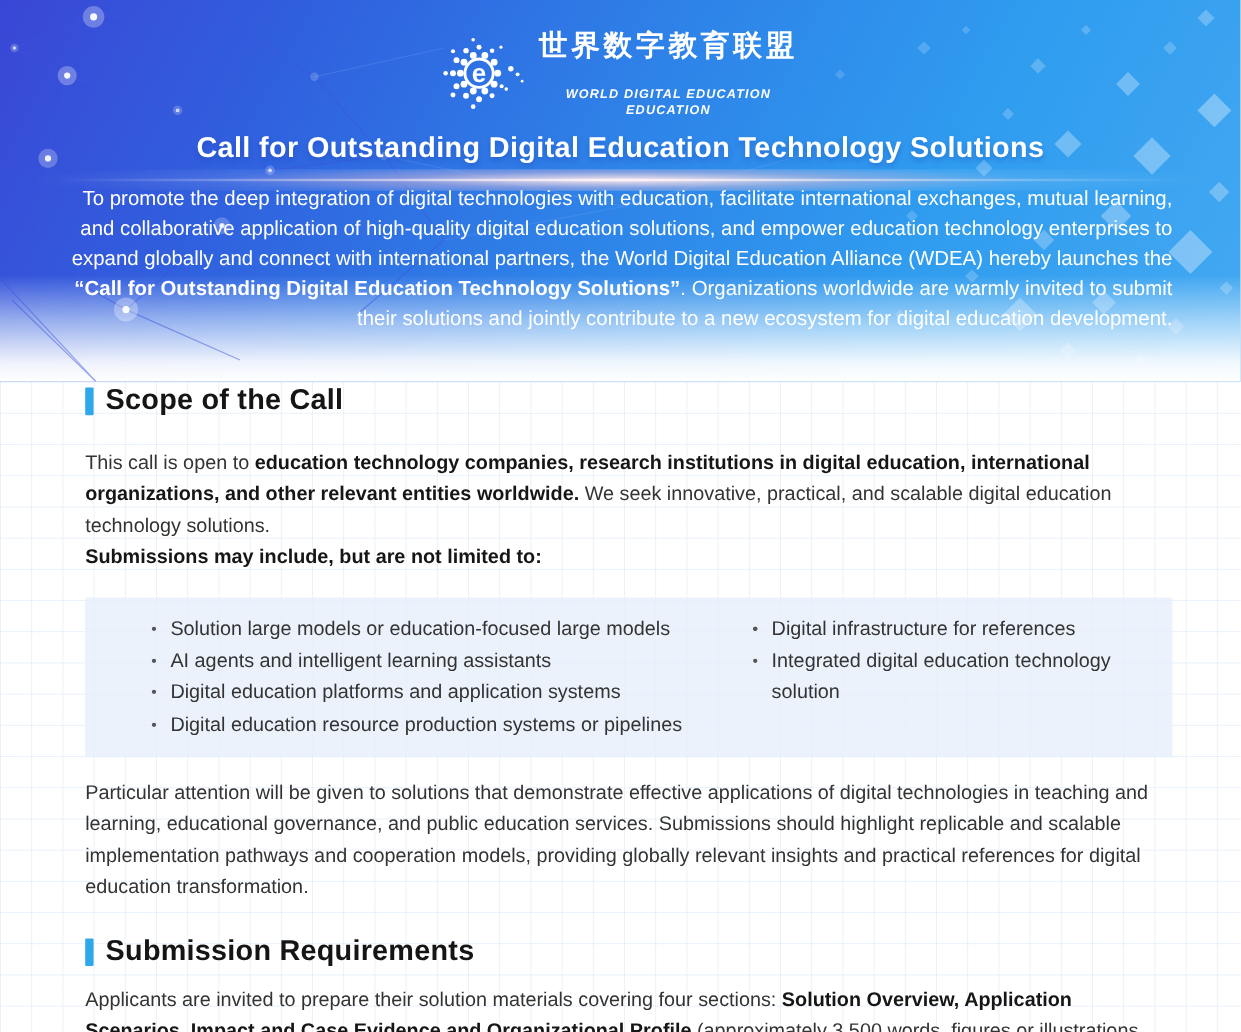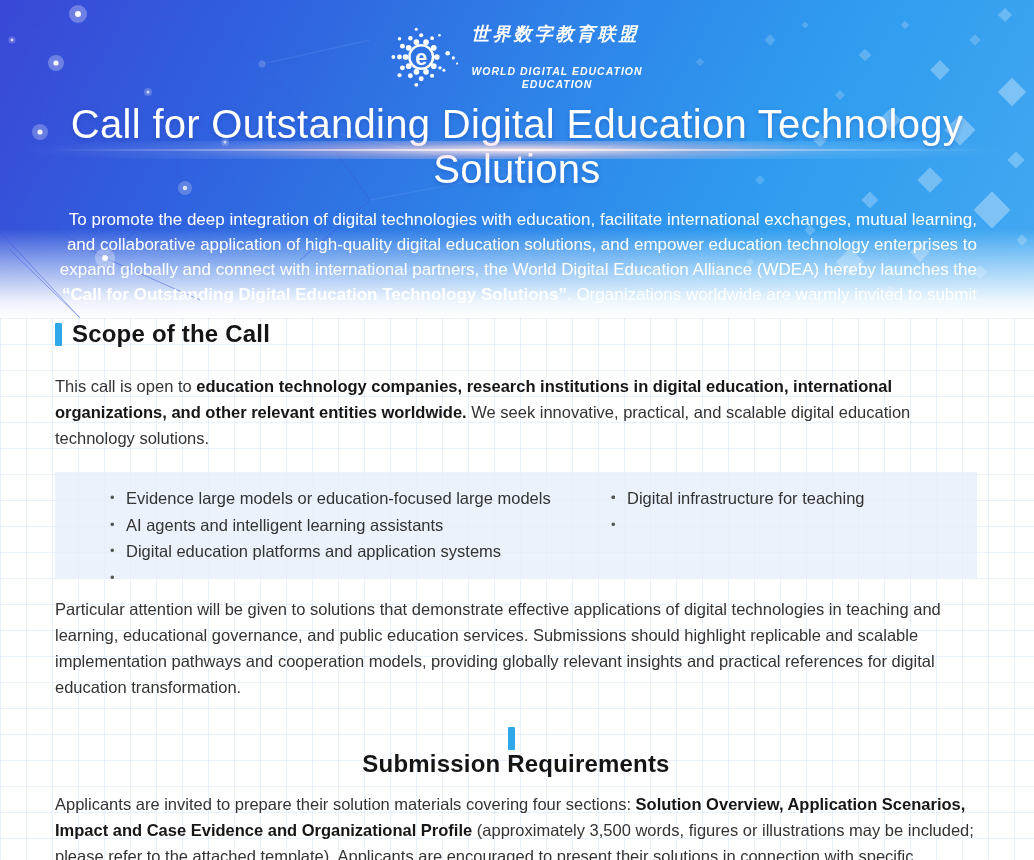--- a/index.html
+++ b/index.html
@@ -16,41 +16,41 @@
       linear-gradient(to bottom, rgba(255,255,255,0) 72%, rgba(236,246,253,0.55) 84%, rgba(255,255,255,0.92) 95%, #ffffff 100%),
       linear-gradient(118deg, #3a47d6 0%, #3060de 22%, #2e82e8 48%, #2f9cef 72%, #44a9f2 100%);
   }
   .hero-deco { position:absolute; inset:0; width:1034px; height:318px; pointer-events:none; }
   .logo-row {
     position:relative; display:flex; justify-content:center; align-items:center;
     padding-top:22px; gap:12px;
   }
   .logo-icon { width:68px; height:68px; flex:0 0 auto; }
   .logo-text { color:#ffffff; }
-  .logo-cn { font-size:18px; font-weight:bold; letter-spacing:3px;font-style:italic; }
+  .logo-cn { font-size:24px; font-weight:bold; letter-spacing:3px; }
   .logo-en { font-size:10.5px; font-weight:bold; font-style:italic; letter-spacing:1px; margin-top:19px; text-align:center; line-height:13px; }
   .hero-title {
     position:relative; text-align:center; color:#ffffff;
-    font-size:40px; font-weight:normal; letter-spacing:0.3px; margin-top:11px;
+    font-size:24px; font-weight:bold; letter-spacing:0.3px; margin-top:11px;
     text-shadow:0 2px 4px rgba(25,60,170,0.35);
   }
   .flare { position:absolute; left:0; top:141px; width:100%; height:18px;
     background:radial-gradient(48% 95% at 50% 50%, rgba(255,233,235,0.95) 0%, rgba(255,205,215,0.40) 38%, rgba(255,255,255,0.10) 68%, rgba(255,255,255,0) 100%);
   }
   .flare-core { position:absolute; left:0; top:149px; width:100%; height:2px;
     background:linear-gradient(to right, rgba(255,255,255,0) 5%, rgba(255,244,246,0.9) 50%, rgba(255,255,255,0) 95%);
   }
   .hero-intro {
     position:relative; width:922px; margin:15px 0 0 55px;
     color:#ffffff; font-size:17px; line-height:25px;text-align:right;
   }
   .hero-intro b { font-weight:bold; }
   
   .body-wrap {
-    position:relative; width:100%; height:542px; padding:2px 57px 0 55px;
+    position:relative; width:100%; height:542px; padding:2px 57px 0 71px;
     background-image:
       linear-gradient(to right, rgba(185,210,240,0.30) 1px, transparent 1px),
       linear-gradient(to bottom, rgba(185,210,240,0.30) 1px, transparent 1px);
     background-size:26px 26px;
   }
   .sec-heading { display:flex; align-items:center; color:#151515; }
   .accent-bar { width:7px; height:23px; background:#2fa8e9; border-radius:1px; margin-right:10px; flex:0 0 auto; }
   .sec-heading .h-text { font-size:24px; font-weight:bold; letter-spacing:0.2px; }
   .para { color:#333333; font-size:16.5px; line-height:26px; margin-top:25px; }
   .para b { color:#161616; }
@@ -62,21 +62,21 @@
   .bullet-col { list-style:none; }
   .bullet-col.col-left { width:528px; padding-left:55px; }
   .bullet-col.col-right { flex:1; padding-left:28px; }
   .bullet-col li {
     position:relative; color:#333333; font-size:16.5px; line-height:26.5px; padding-left:16px;
   }
   .bullet-col li .dot {
     position:absolute; left:0; top:0; color:#555; font-size:13px; line-height:26.5px;
   }
   .para2 { margin-top:17px; }
-  .heading-2 { margin-top:27px;flex-direction:column; }
+  .heading-2 { margin-top:27px; }
   .para3 { margin-top:13px; }
 </style>
 </head>
 <body>
 
 <div class="page">
 
   <div class="hero">
 
     <svg class="hero-deco" viewBox="0 0 1034 318" xmlns="http://www.w3.org/2000/svg">
@@ -203,33 +203,33 @@
     <p class="hero-intro"><span>To promote the deep integration of digital technologies with education, facilitate international exchanges, mutual learning, and collaborative application of high-quality digital education solutions, and empower education technology enterprises to expand globally and connect with international partners, the World Digital Education Alliance (WDEA) hereby launches the </span><b>“Call for Outstanding Digital Education Technology Solutions”</b><span>. Organizations worldwide are warmly invited to submit their solutions and jointly contribute to a new ecosystem for digital education development.</span></p>
   </div>
 
   <div class="body-wrap">
 
     <div class="sec-heading">
       <span class="accent-bar"></span>
       <span class="h-text">Scope of the Call</span>
     </div>
 
-    <p class="para"><span>This call is open to </span><b>education technology companies, research institutions in digital education, international organizations, and other relevant entities worldwide.</b><span> We seek innovative, practical, and scalable digital education technology solutions.</span></p>
+    <p class="para"><span>This call is open to </span><b>education technology companies, research institutions in digital education, international organizations, and other relevant entities worldwide.</b><span> We seek innovative, practical, and scalable digital education technology solutions.</span><span class="block-bold">Submissions may include, but are not limited to:</span></p>
 
     <div class="bullet-box">
       <ul class="bullet-col col-left">
-        <li><span class="dot">•</span><span>Evidence large models or education-focused large models</span></li>
+        <li><span class="dot">•</span><span>Solution large models or education-focused large models</span></li>
         <li><span class="dot">•</span><span>AI agents and intelligent learning assistants</span></li>
         <li><span class="dot">•</span><span>Digital education platforms and application systems</span></li>
-        <li><span class="dot">•</span></li>
+        <li><span class="dot">•</span><span>Digital education resource production systems or pipelines</span></li>
       </ul>
       <ul class="bullet-col col-right">
         <li><span class="dot">•</span></li>
-        <li><span class="dot">•</span><span>Digital infrastructure for teaching</span></li>
-        <li><span class="dot">•</span></li>
+        <li><span class="dot">•</span><span>Digital infrastructure for references</span></li>
+        <li><span class="dot">•</span><span>Integrated digital education technology solution</span></li>
       </ul>
     </div>
 
     <p class="para para2">Particular attention will be given to solutions that demonstrate effective applications of digital technologies in teaching and learning, educational governance, and public education services. Submissions should highlight replicable and scalable implementation pathways and cooperation models, providing globally relevant insights and practical references for digital education transformation.</p>
 
     <div class="sec-heading heading-2">
       <span class="accent-bar"></span>
       <span class="h-text">Submission Requirements</span>
     </div>
 

